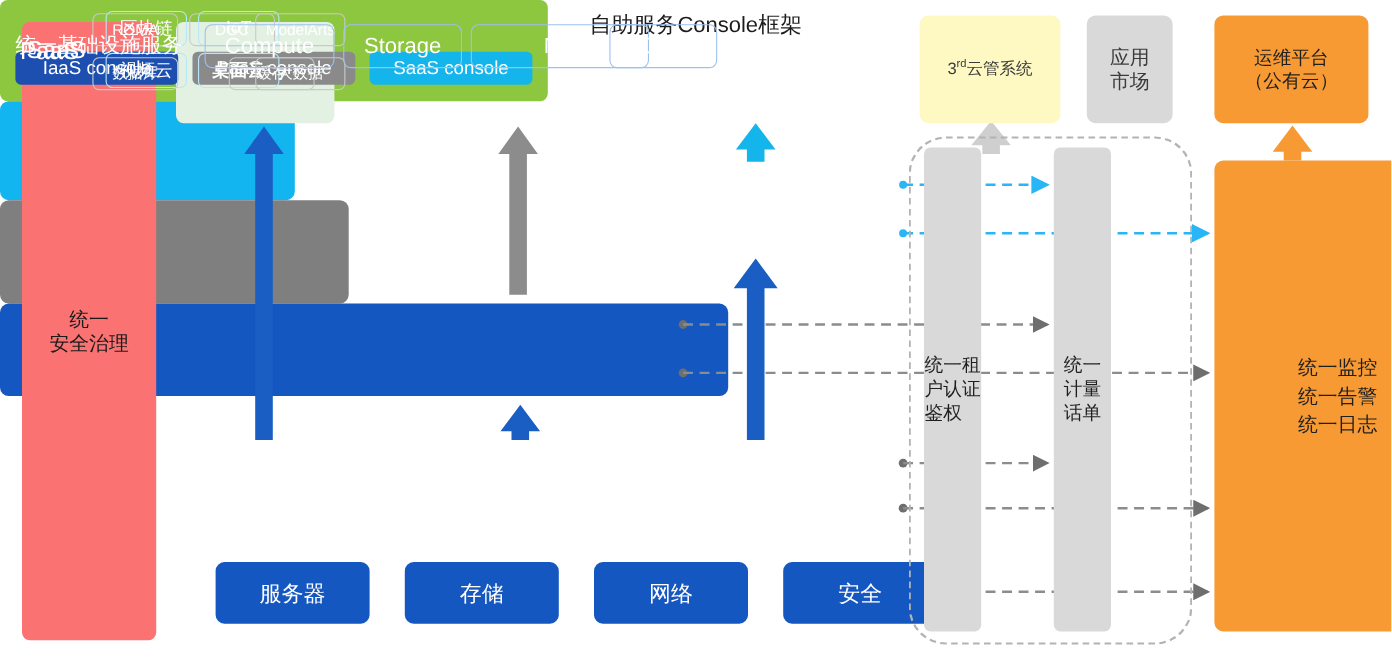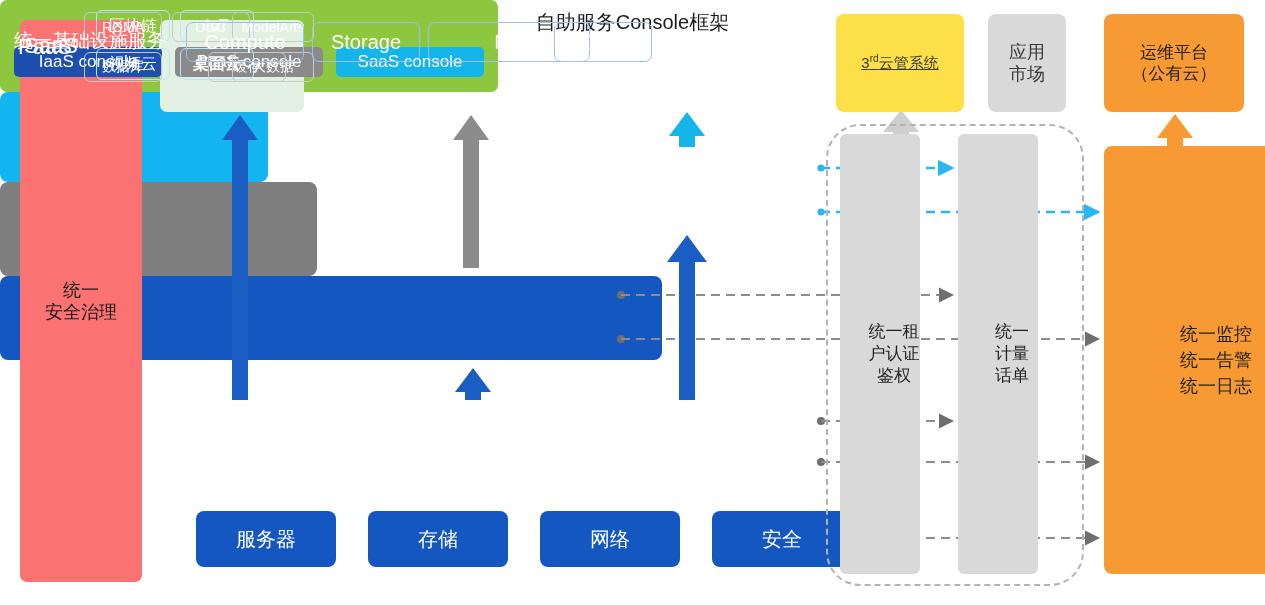--- a/index.html
+++ b/index.html
@@ -46,21 +46,21 @@
     border-radius:5px;color:#ffffff;font-size:17px;
     display:flex;align-items:center;justify-content:center;
   }
   #chip-iaas{left:14px;width:148px;background:#1d4fb0;}
   #chip-paas{left:175px;width:148px;background:#8a8a8a;}
   #chip-saas{left:336px;width:148px;background:#13b5ea;}
 
   
   #third-cloud{
     left:836px;top:14px;width:128px;height:98px;
-    background:#fde047;border-radius:8px;color:#3b3b3b;font-size:15px;text-decoration:underline;
+    background:#fef9c3;border-radius:8px;color:#3b3b3b;font-size:15px;
   }
   #app-market{
     left:988px;top:14px;width:78px;height:98px;
     background:#d9d9d9;border-radius:8px;color:#3b3b3b;font-size:18px;
   }
   #ops-platform-top{
     left:1104px;top:14px;width:140px;height:98px;
     background:#f79a34;border-radius:8px;color:#1f1f1f;font-size:17px;
   }
 
@@ -142,23 +142,22 @@
   
   #dash-container{
     position:absolute;left:826px;top:124px;width:258px;height:462px;
     border:2.4px dashed #b3b3b3;border-radius:34px;
     box-sizing:border-box;
   }
   .vcol{
     position:absolute;width:52px;
     background:#d9d9d9;border-radius:6px;
     color:#1f1f1f;font-size:17px;
-    display:flex;align-items:center;justify-content:center;text-align:center;
+    display:flex;align-items:center;justify-content:center;text-align:left;
     line-height:1.3;
-    padding-left:28px;
   }
   #vcol-auth{left:840px;top:134px;height:440px;}
   #vcol-meter{left:958px;top:134px;height:440px;}
 
   #ops-platform-side{
     position:absolute;left:1104px;top:146px;width:140px;height:428px;
     background:#f79a34;border-radius:8px;
     color:#1f1f1f;font-size:18px;
     display:flex;align-items:center;justify-content:center;text-align:center;
     line-height:1.45;

